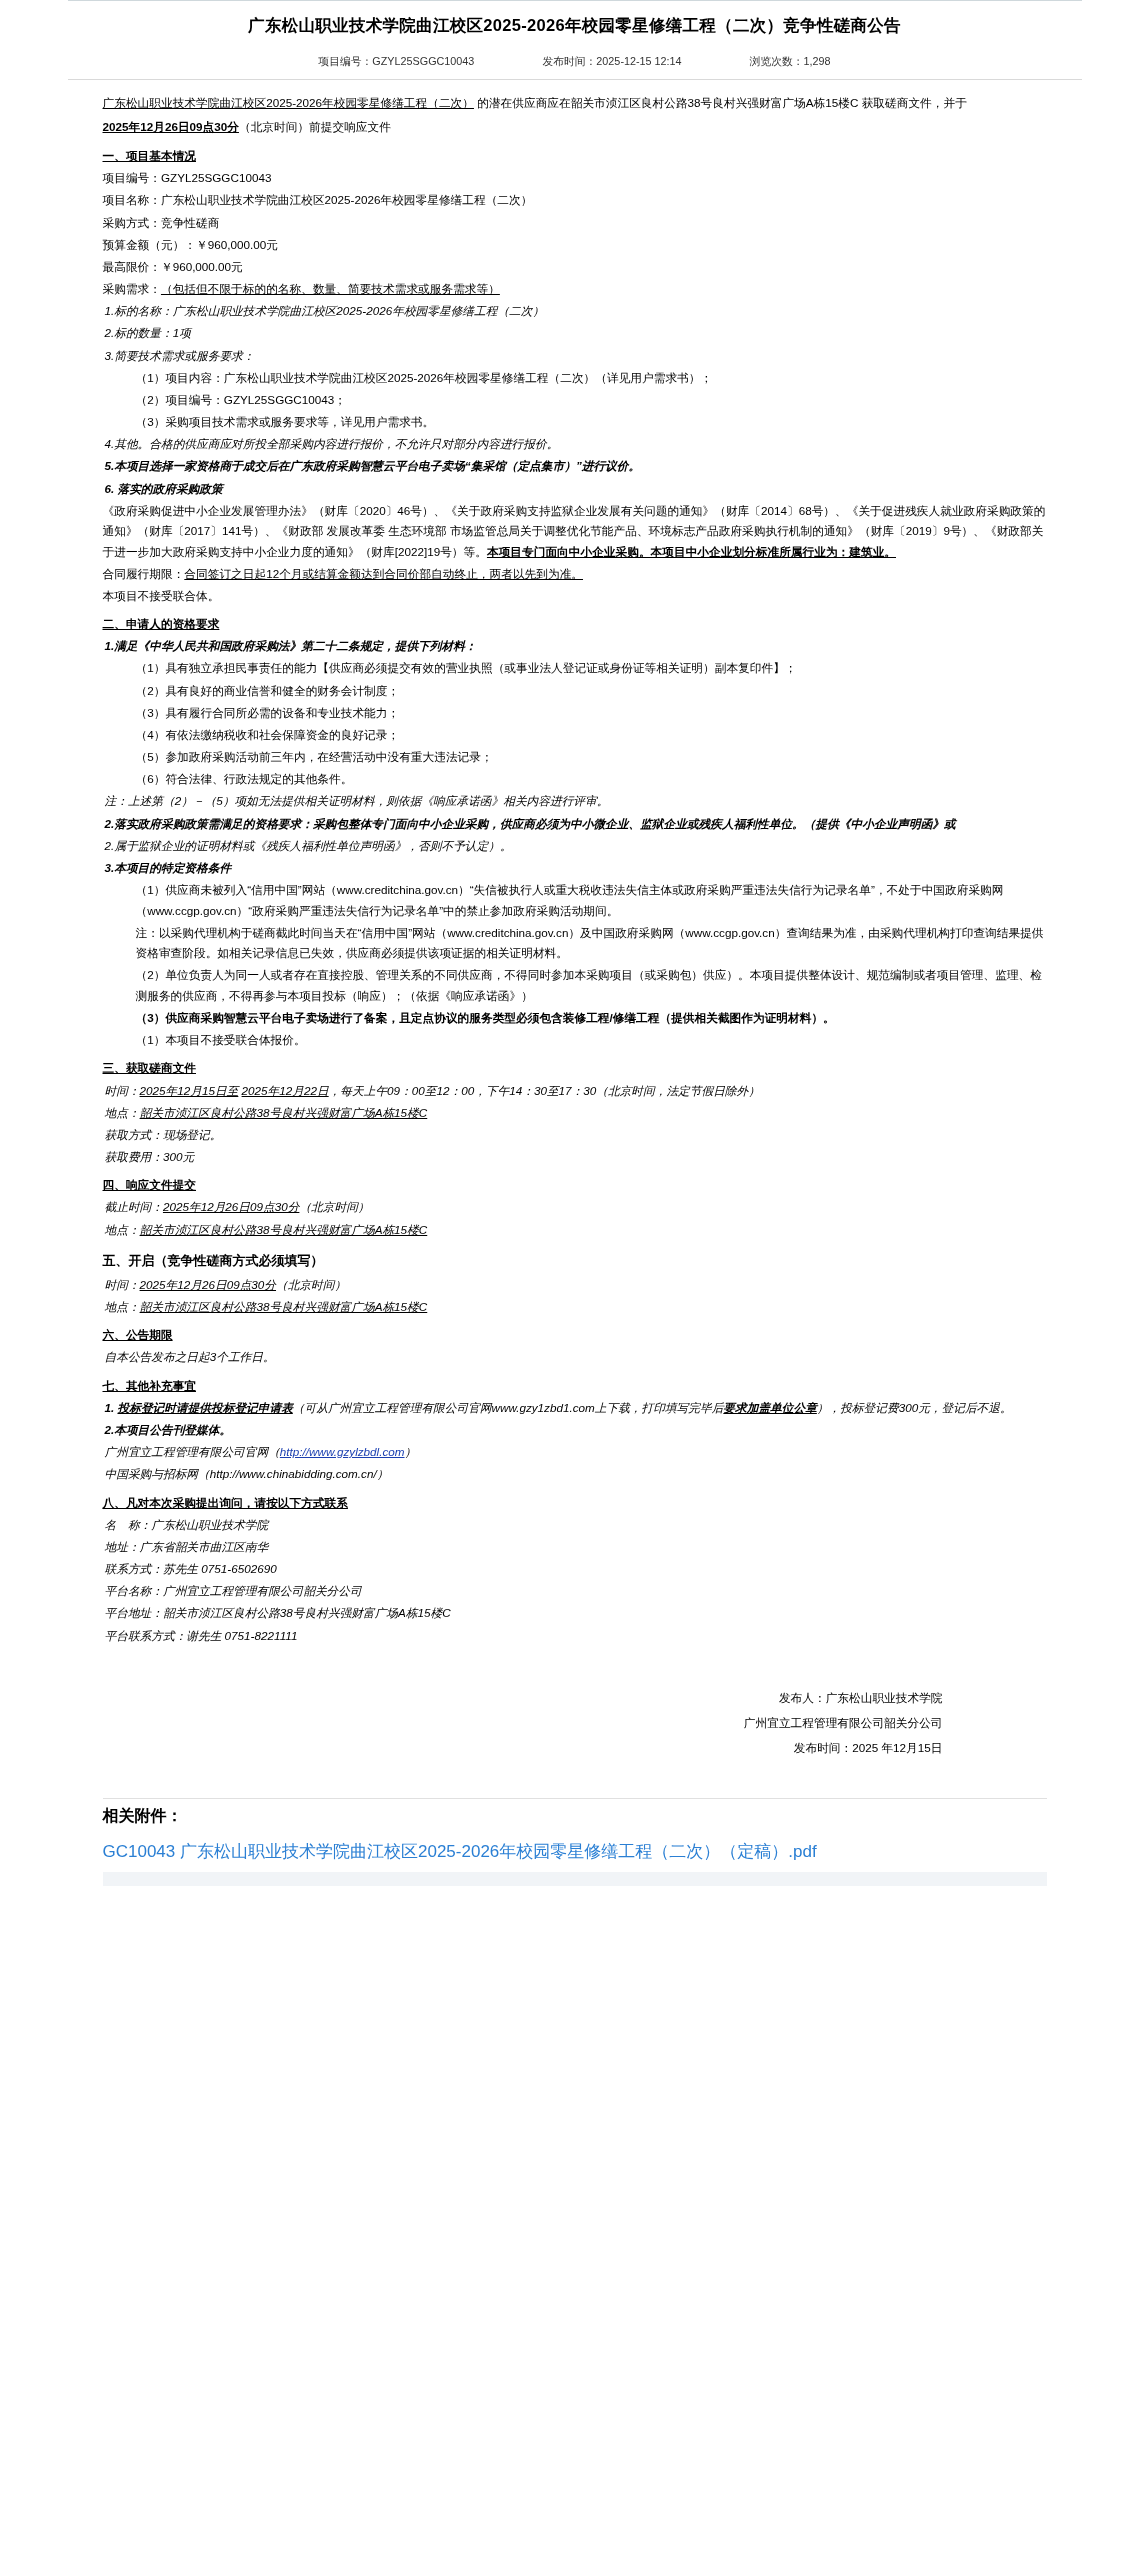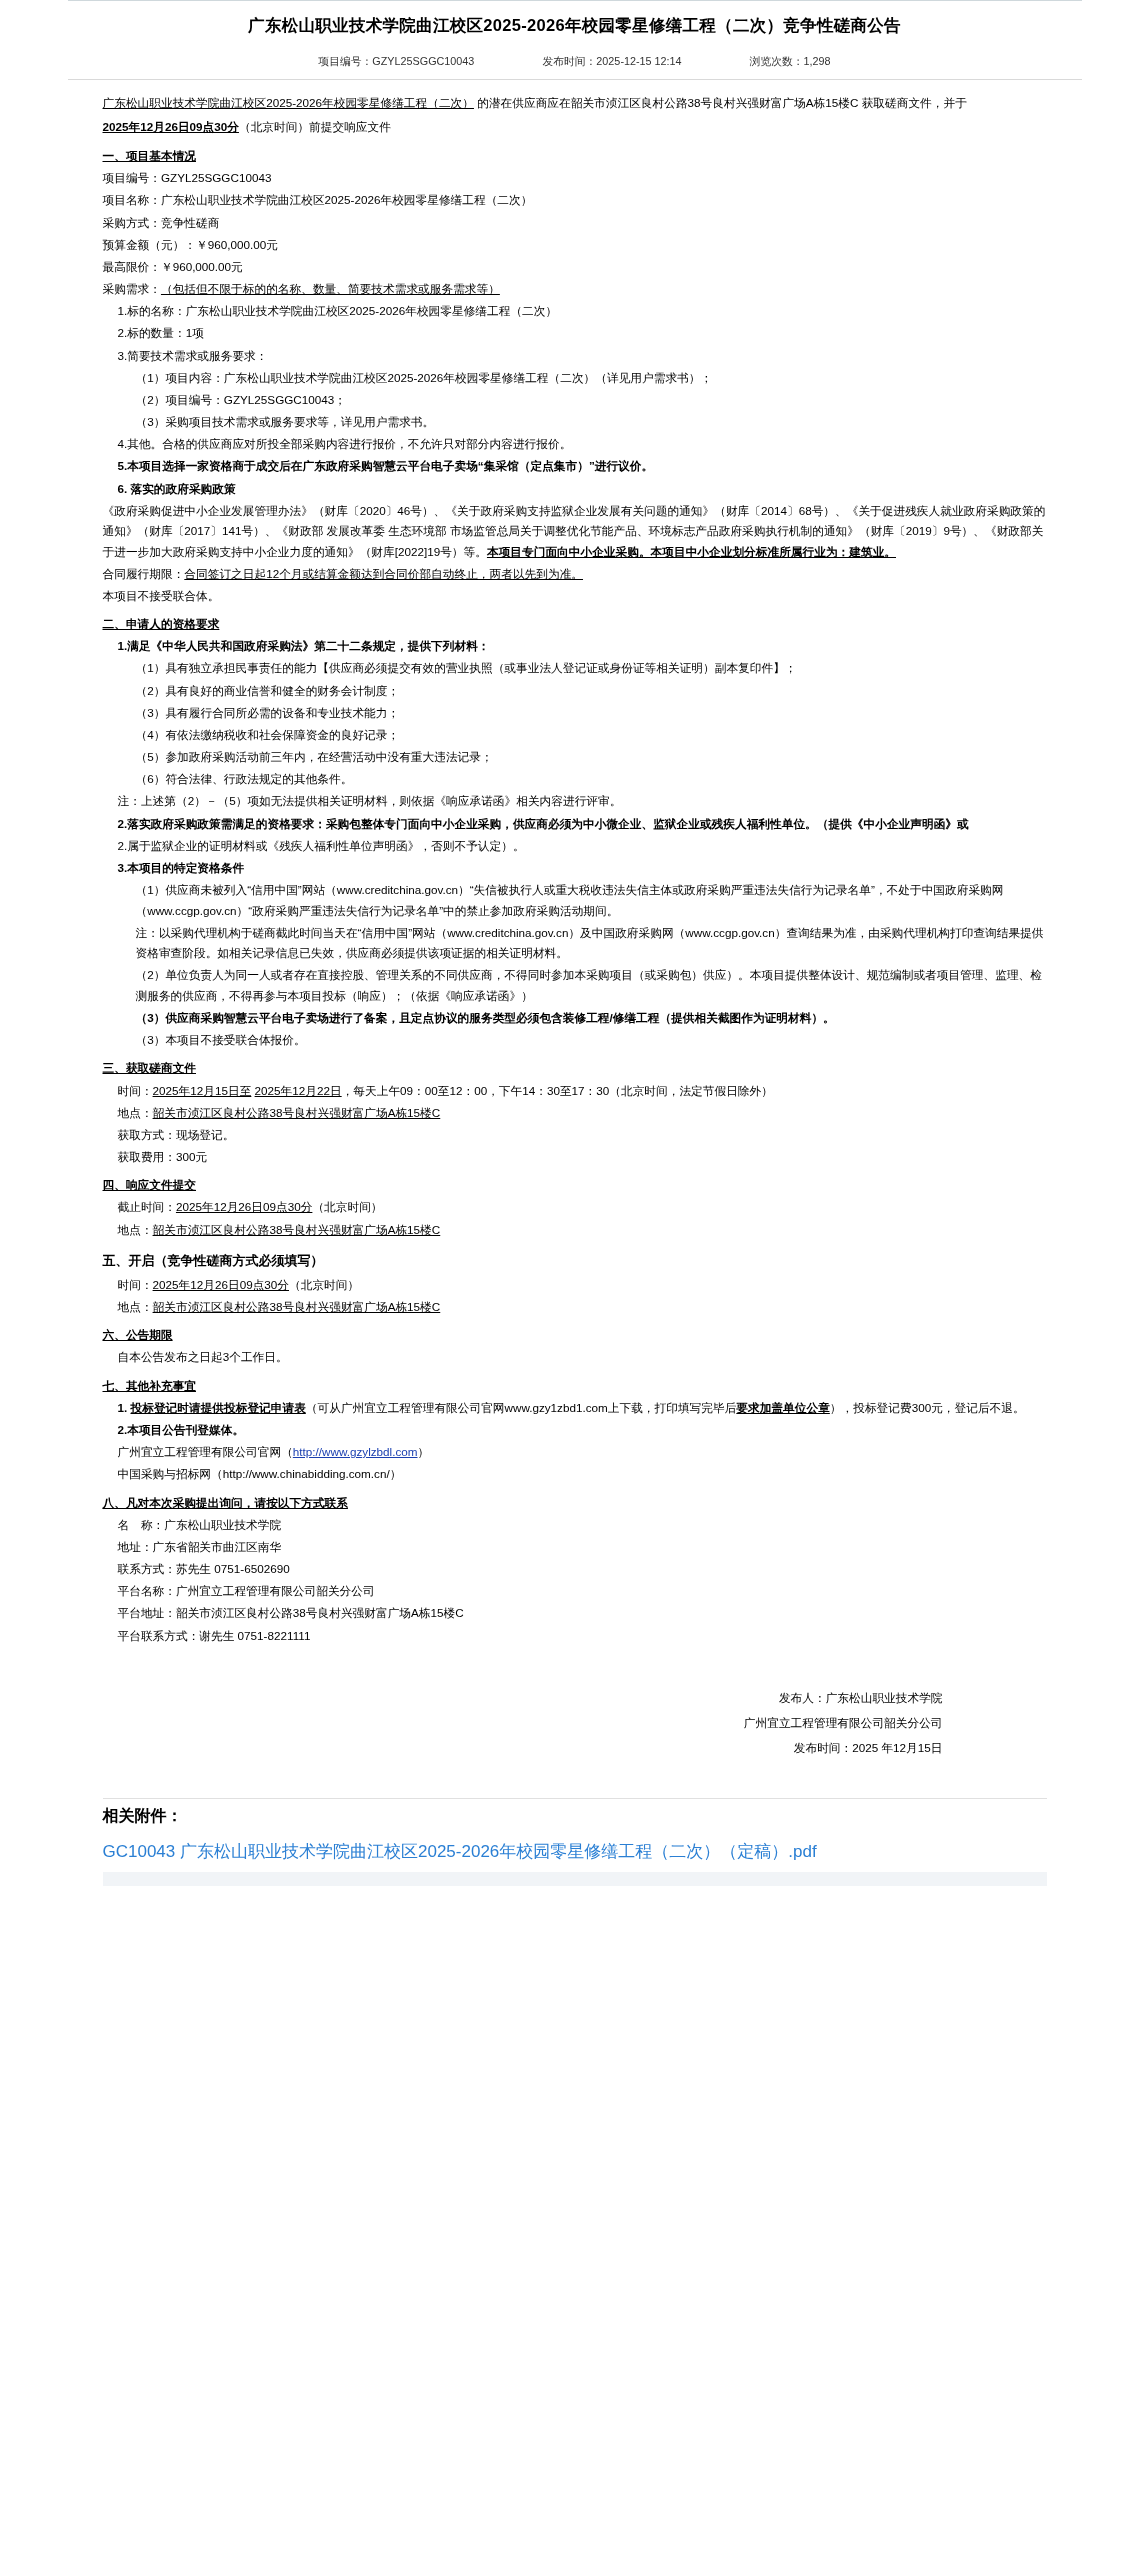--- a/index.html
+++ b/index.html
@@ -58,21 +58,21 @@
     margin-top: 7.8px;
     margin-bottom: 1.7px;
     text-decoration: underline;
   }
   .sec-lg {
     font-weight: bold;
     font-size: 13px;
     margin-top: 9.5px;
     margin-bottom: 2.6px;
   }
-  .i1 { margin-left: 15px; }
+  .i1 { margin-left: 2px; font-style: italic; }
   .i2 { margin-left: 33px; }
   .intro { line-height: 1.9; }
   .link-blue { color: #1a3fb0; text-decoration: underline; }
   .footer-block {
     margin-top: 40px;
     text-align: right;
     padding-right: 104px;
     line-height: 2.0;
   }
   .attach-head {
@@ -163,21 +163,21 @@
     <p class="i2">（5）参加政府采购活动前三年内，在经营活动中没有重大违法记录；</p>
     <p class="i2">（6）符合法律、行政法规定的其他条件。</p>
     <p class="i1">注：上述第（2）－（5）项如无法提供相关证明材料，则依据《响应承诺函》相关内容进行评审。</p>
     <p class="i1 b">2.落实政府采购政策需满足的资格要求：采购包整体专门面向中小企业采购，供应商必须为中小微企业、监狱企业或残疾人福利性单位。（提供《中小企业声明函》或</p>
     <p class="i1">2.属于监狱企业的证明材料或《残疾人福利性单位声明函》，否则不予认定）。</p>
     <p class="i1 b">3.本项目的特定资格条件</p>
     <p class="i2">（1）供应商未被列入“信用中国”网站（www.creditchina.gov.cn）“失信被执行人或重大税收违法失信主体或政府采购严重违法失信行为记录名单”，不处于中国政府采购网（www.ccgp.gov.cn）“政府采购严重违法失信行为记录名单”中的禁止参加政府采购活动期间。</p>
     <p class="i2">注：以采购代理机构于磋商截此时间当天在“信用中国”网站（www.creditchina.gov.cn）及中国政府采购网（www.ccgp.gov.cn）查询结果为准，由采购代理机构打印查询结果提供资格审查阶段。如相关记录信息已失效，供应商必须提供该项证据的相关证明材料。</p>
     <p class="i2">（2）单位负责人为同一人或者存在直接控股、管理关系的不同供应商，不得同时参加本采购项目（或采购包）供应）。本项目提供整体设计、规范编制或者项目管理、监理、检测服务的供应商，不得再参与本项目投标（响应）；（依据《响应承诺函》）</p>
     <p class="i2 b">（3）供应商采购智慧云平台电子卖场进行了备案，且定点协议的服务类型必须包含装修工程/修缮工程（提供相关截图作为证明材料）。</p>
-    <p class="i2">（3）本项目不接受联合体报价。</p>
+    <p class="i2">（1）本项目不接受联合体报价。</p>
 
     <p class="sec">三、获取磋商文件</p>
     <p class="i1">
       <span>时间：</span><span class="u">2025年12月15日至</span>
       <span class="u">2025年12月22日</span><span>，每天上午09：00至12：00，下午14：30至17：30（北京时间，法定节假日除外）</span>
     </p>
     <p class="i1">
       <span>地点：</span><span class="u">韶关市浈江区良村公路38号良村兴强财富广场A栋15楼C</span>
     </p>
     <p class="i1">获取方式：现场登记。</p>

